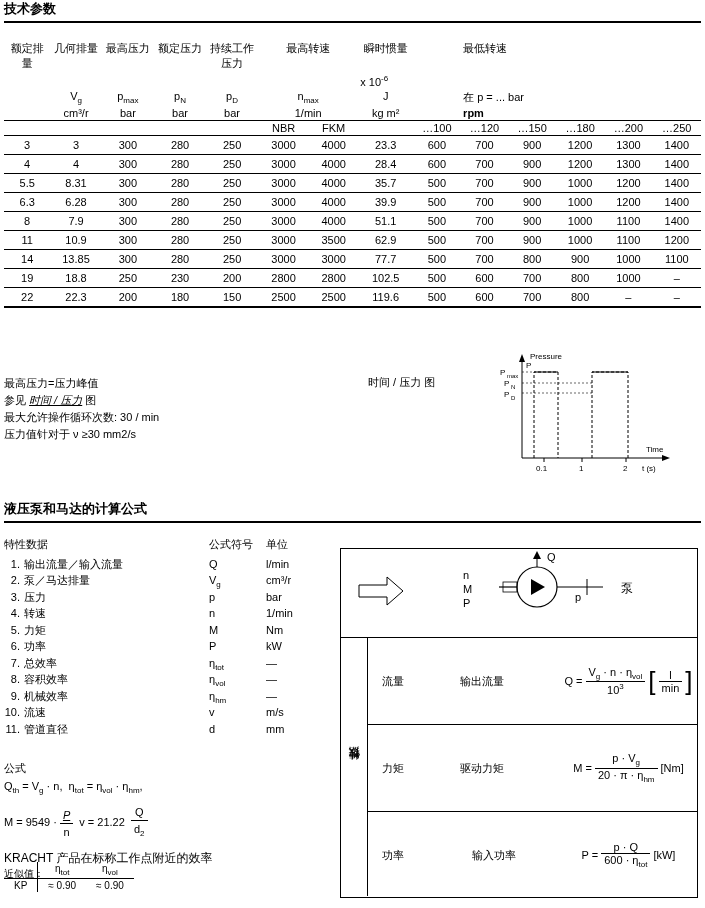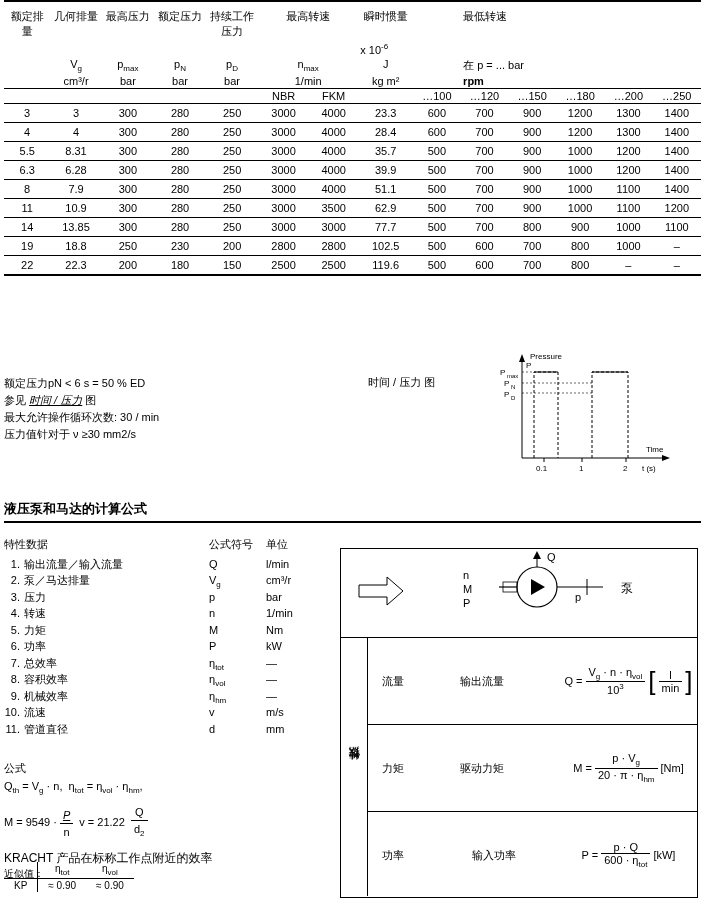--- a/index.html
+++ b/index.html
@@ -40,21 +40,21 @@
     font-size: 11px;
   }
   table.spec td, table.spec th {
     padding: 1px 2px;
     text-align: center;
     vertical-align: top;
     font-weight: normal;
   }
   table.spec .hdr-top td {
     font-size: 11px;
-    padding-top: 7px;
+    padding-top: 18px;
     padding-bottom: 2px;
   }
   table.spec tr.head-rule td { border-top: 2px solid #000; }
   table.spec tr.sub-rule td { border-top: 1px solid #000; }
   table.spec tr.body-row td { border-top: 1px solid #000; padding-top: 3px; padding-bottom: 3px;}
   table.spec tr.last-row td { border-bottom: 2px solid #000; }
   table.spec td.lbl { text-align: left; }
   td.c1 { width: 46px; font-weight: bold; }
   td.c2 { width: 50px; }
   td.c3 { width: 52px; }
@@ -190,20 +190,21 @@
   .pumpdiagram {
     height: 88px;
     position: relative;
   }
 </style>
 </head>
 <body>
 
 <div class="page">
 
+  <div class="sec-title">技术参数</div>
 
   <table class="spec">
     <tbody>
         <tr class="hdr-top head-rule">
       <td class="c1">额定排量</td>
       <td class="c2">几何排量</td>
       <td class="c3">最高压力</td>
       <td class="c4">额定压力</td>
       <td class="c5">持续工作压力</td>
       <td class="c6" colspan="2">最高转速</td>
@@ -398,21 +399,21 @@
       <td class="c10">600</td>
       <td class="c11">700</td>
       <td class="c12">800</td>
       <td class="c13">–</td>
       <td class="c14">–</td>
     </tr>
   </tbody>
     </table>
 
   <div class="notes">
-    <div>额定压力pN &lt; 6 s = 50 % ED</div>
+    <div>最高压力=压力峰值</div>
     <div>
       <span>参见 </span><span class="ital">时间 / 压力</span><span> 图</span>
     </div>
     <div>最大允许操作循环次数: 30 / min</div>
     <div>压力值针对于  ν ≥30 mm2/s</div>
   </div>
 
   <div class="diagram-label">时间 / 压力 图</div>
 
   <div class="pd-diagram">

